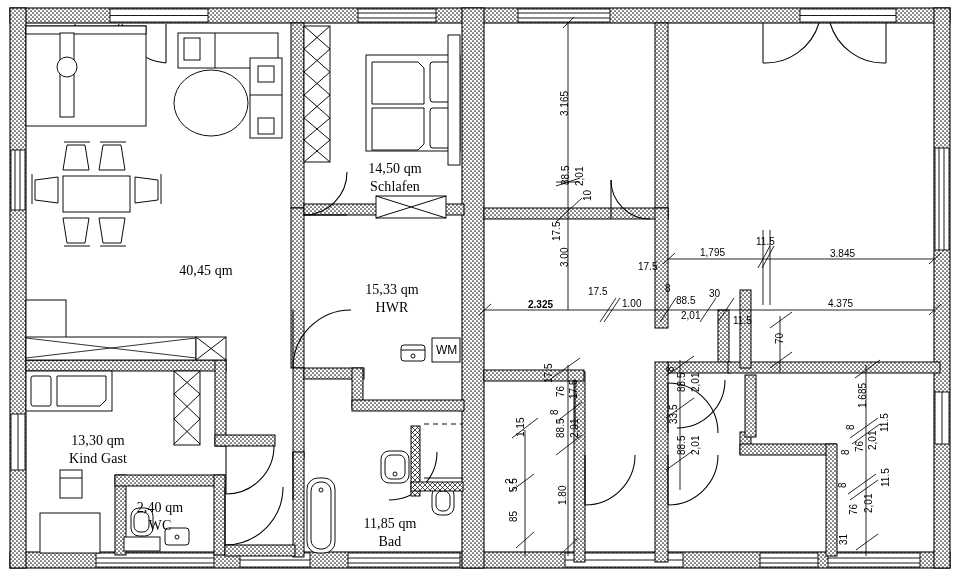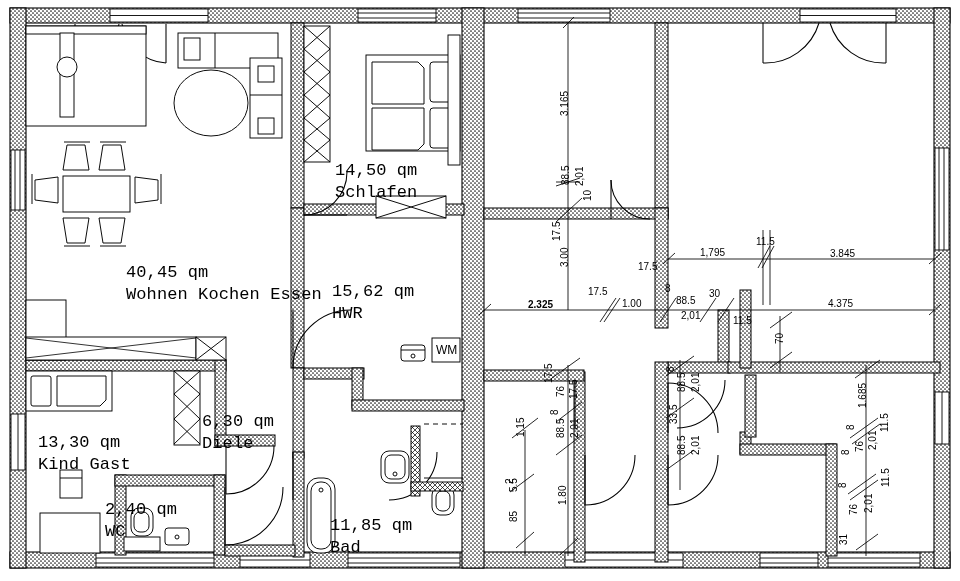--- a/index.html
+++ b/index.html
@@ -1,21 +1,21 @@
 <!DOCTYPE html>
 <html><head>
 <meta charset="utf-8">
 <title>Grundriss</title>
 <style>
   html,body{margin:0;padding:0;background:#ffffff;}
   body{font-family:"Liberation Sans",sans-serif;}
   #plan{position:relative;width:960px;height:581px;background:#fff;overflow:hidden;}
   #plan svg{display:block;}
-  .roomlbl{position:absolute;font-family:Liberation Mono, monospace;
-           font-size:17px;color:#000;line-height:1.28;white-space:nowrap;letter-spacing:.1px;}
+  .roomlbl{position:absolute;text-align:center;font-family:Liberation Serif, serif;
+           font-size:14px;color:#000;line-height:1.28;white-space:nowrap;letter-spacing:.1px;}
   .roomlbl b{font-weight:400;display:block;}
   .dim{position:absolute;font-family:"Liberation Sans",sans-serif;font-size:10px;color:#000;
        white-space:nowrap;line-height:1;}
   .dim.v{transform-origin:0 0;transform:rotate(-90deg);}
   .wmlbl{position:absolute;font-family:"Liberation Sans",sans-serif;font-size:12px;color:#000;}
 </style>
 </head>
 <body>
 
 <div id="plan">
@@ -319,33 +319,28 @@
     <line x1="866" y1="365" x2="866" y2="556"></line>
     <path d="M855,378 L880,360 M850,438 L878,418 M852,444 L880,424
              M848,494 L876,474 M850,500 L878,480 M856,550 L878,534"></path>
   </g>
 
   </g>
 </svg>
 
 <div class="roomlbl" style="left:126px;top:262px;width:160px;">
   <b>40,45 qm</b>
-  <b>Wohnen Kochen Essen</b>
 </div>
 <div class="roomlbl" style="left:335px;top:160px;width:120px;">
   <b>14,50 qm</b>
   <b>Schlafen</b>
 </div>
 <div class="roomlbl" style="left:332px;top:281px;width:120px;">
-  <b>15,62 qm</b>
+  <b>15,33 qm</b>
   <b>HWR</b>
-</div>
-<div class="roomlbl" style="left:202px;top:411px;width:110px;">
-  <b>6,30 qm</b>
-  <b>Diele</b>
 </div>
 <div class="roomlbl" style="left:38px;top:432px;width:120px;">
   <b>13,30 qm</b>
   <b>Kind Gast</b>
 </div>
 <div class="roomlbl" style="left:105px;top:499px;width:110px;">
   <b>2,40 qm</b>
   <b>WC</b>
 </div>
 <div class="roomlbl" style="left:330px;top:515px;width:120px;">

